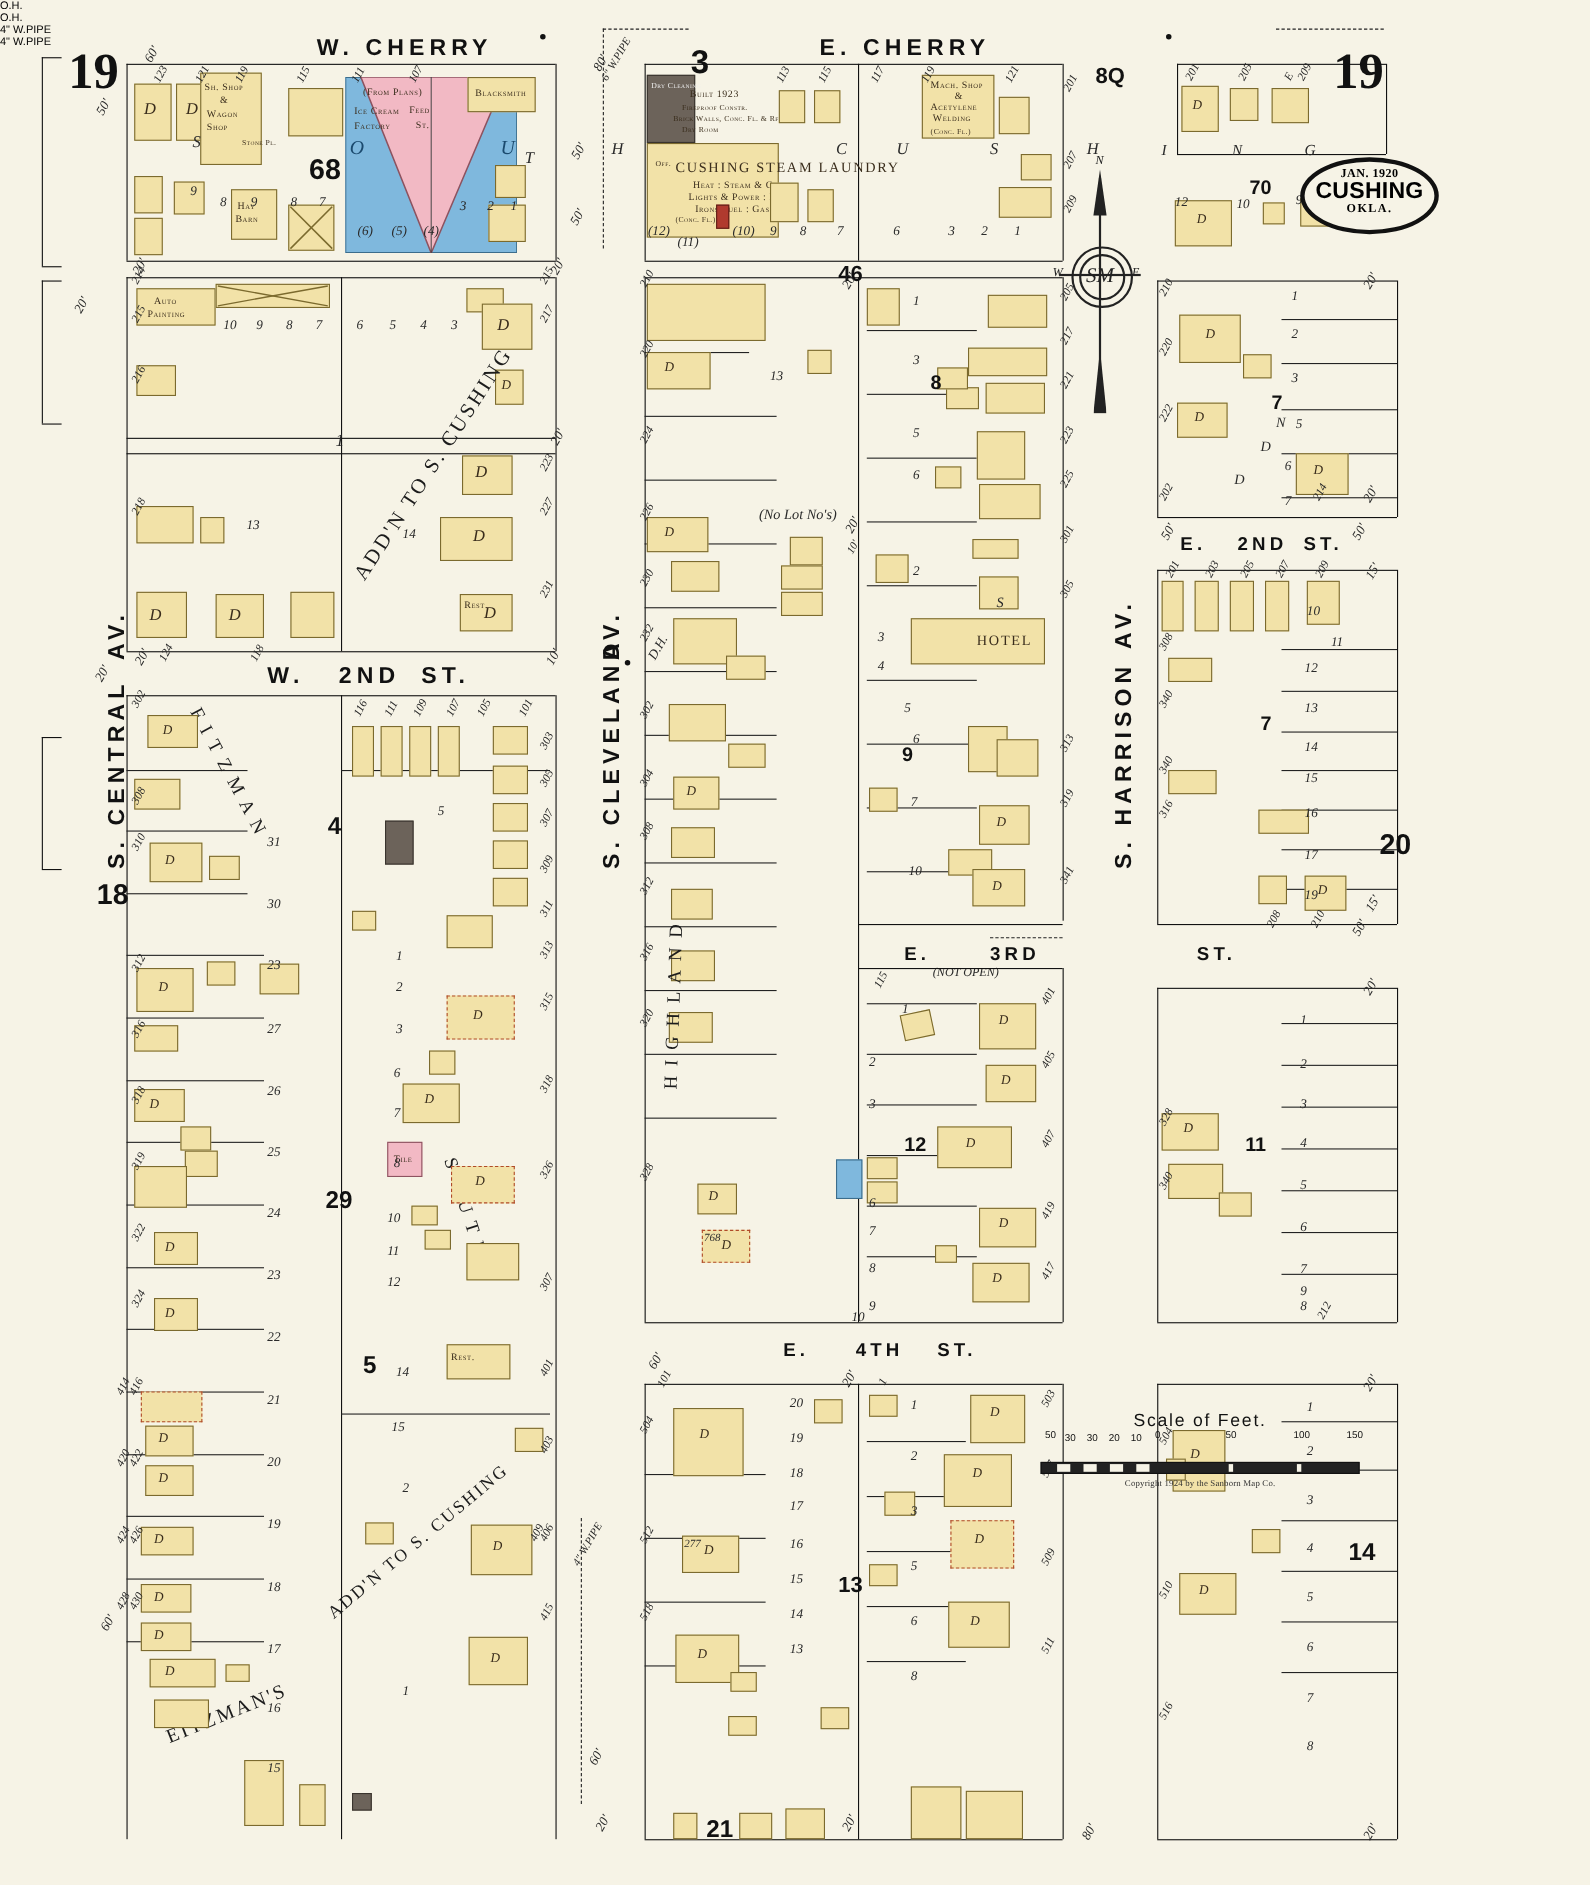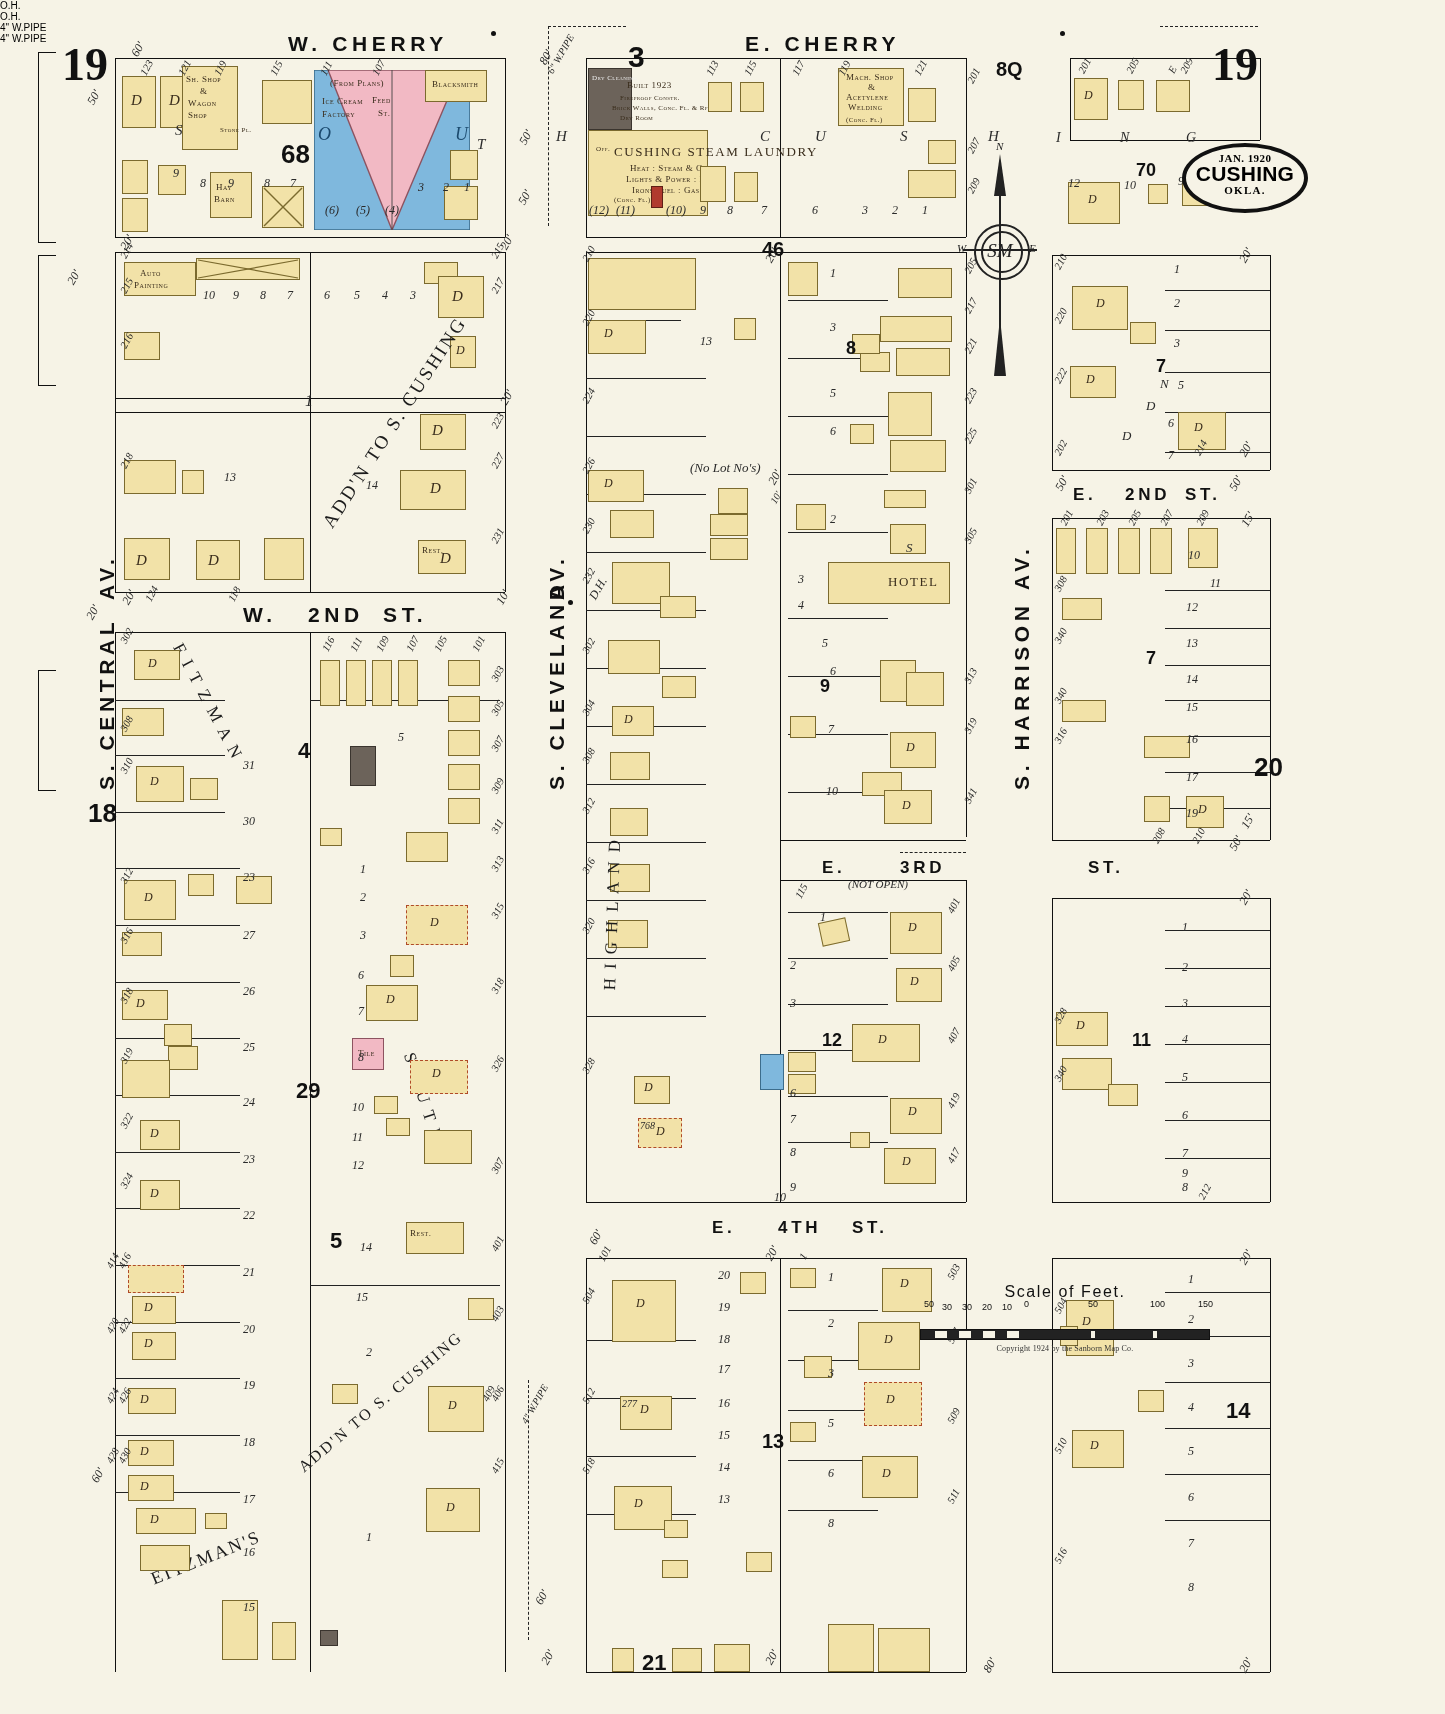--- a/index.html
+++ b/index.html
@@ -616,21 +616,21 @@
 
   <div class="bld" style="left:588px;top:130px;width:120px;height:86px;"></div>
   <div class="bigname" style="left:614px;top:144px;font-size:13px;">CUSHING STEAM LAUNDRY</div>
   <div class="note note2" style="left:630px;top:163px;">Heat : Steam &amp; Gas</div>
   <div class="note note2" style="left:626px;top:174px;">Lights &amp; Power : Elec.</div>
   <div class="note note2" style="left:632px;top:185px;">Irons Fuel : Gas</div>
   <div class="note note2" style="left:614px;top:196px;font-size:7px;">(Conc. Fl.)</div>
   <div class="note note2" style="left:596px;top:145px;font-size:7px;">Off.</div>
   <div class="bld red" style="left:651px;top:186px;width:12px;height:22px;"></div>
   <div class="lot" style="left:589px;top:203px;">(12)</div>
-  <div class="lot" style="left:616px;top:203px;">(11)</div>
+  <div class="lot" style="left:616px;top:213px;">(11)</div>
   <div class="lot" style="left:666px;top:203px;">(10)</div>
   <div class="lot" style="left:700px;top:203px;">9</div>
   <div class="lot" style="left:727px;top:203px;">8</div>
   <div class="lot" style="left:761px;top:203px;">7</div>
   <div class="lot" style="left:812px;top:203px;">6</div>
   <div class="lot" style="left:862px;top:203px;">3</div>
   <div class="lot" style="left:892px;top:203px;">2</div>
   <div class="lot" style="left:922px;top:203px;">1</div>
   <div class="lot" style="left:556px;top:128px;font-size:15px;">H</div>
   <div class="lot" style="left:760px;top:128px;font-size:15px;">C</div>
@@ -989,21 +989,21 @@
     <div class="needle"></div>
     <div class="tail"></div>
     <div class="ring"></div>
     <div class="ring2"></div>
     <div class="mono">SM</div>
     <div class="lab" style="left:31px;top:-8px;">N</div>
     <div class="lab" style="left:64px;top:94px;">E</div>
     <div class="lab" style="left:-8px;top:94px;">W</div>
   </div>
 
-  <div id="scale" style="left:920px;top:1283px;width:290px;">
+  <div id="scale" style="left:946px;top:1283px;width:290px;">
     <div class="title">Scale of Feet.</div>
     <div class="tk" style="left:4px;top:16px;">50</div>
     <div class="tk" style="left:22px;top:19px;">30</div>
     <div class="tk" style="left:42px;top:19px;">30</div>
     <div class="tk" style="left:62px;top:19px;">20</div>
     <div class="tk" style="left:82px;top:19px;">10</div>
     <div class="tk" style="left:104px;top:16px;">0</div>
     <div class="tk" style="left:168px;top:16px;">50</div>
     <div class="tk" style="left:230px;top:16px;">100</div>
     <div class="tk" style="left:278px;top:16px;">150</div>

